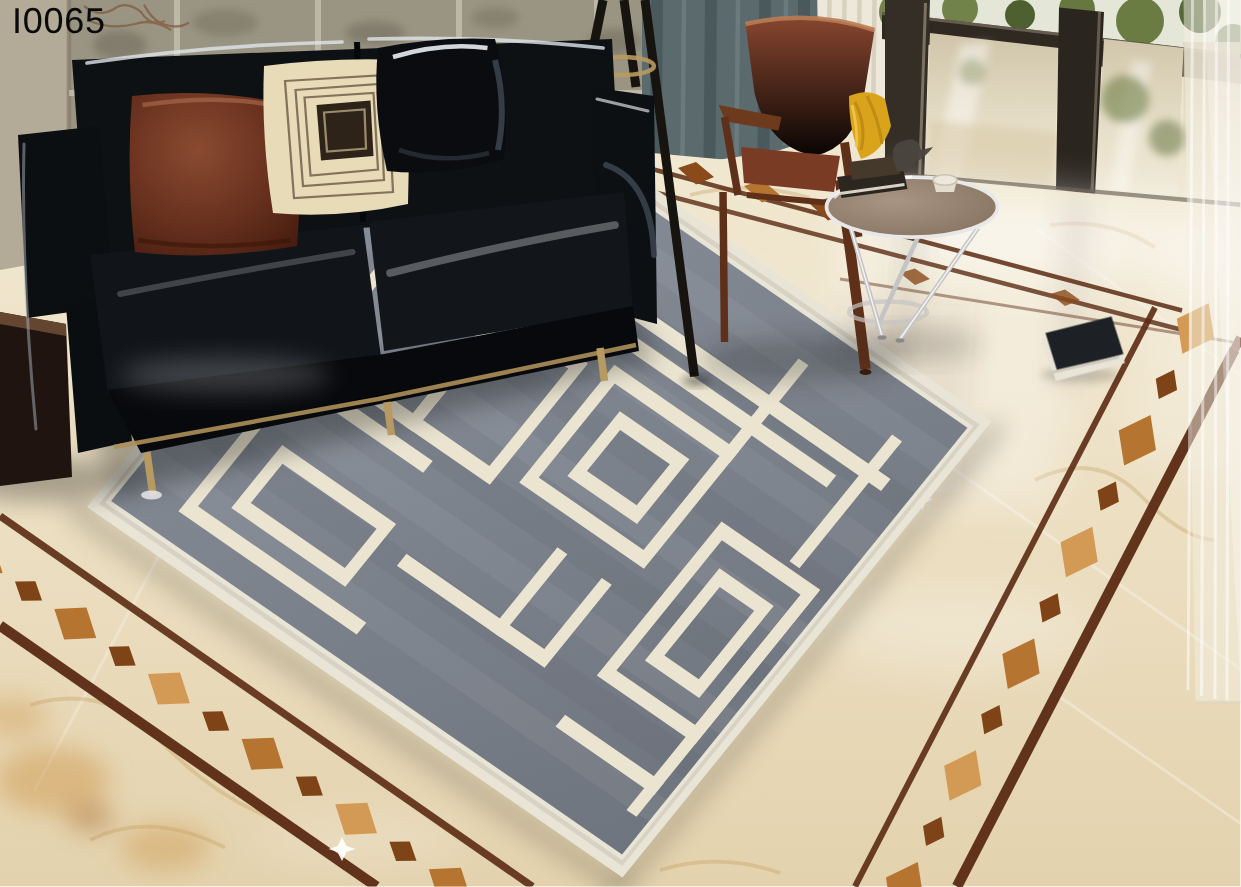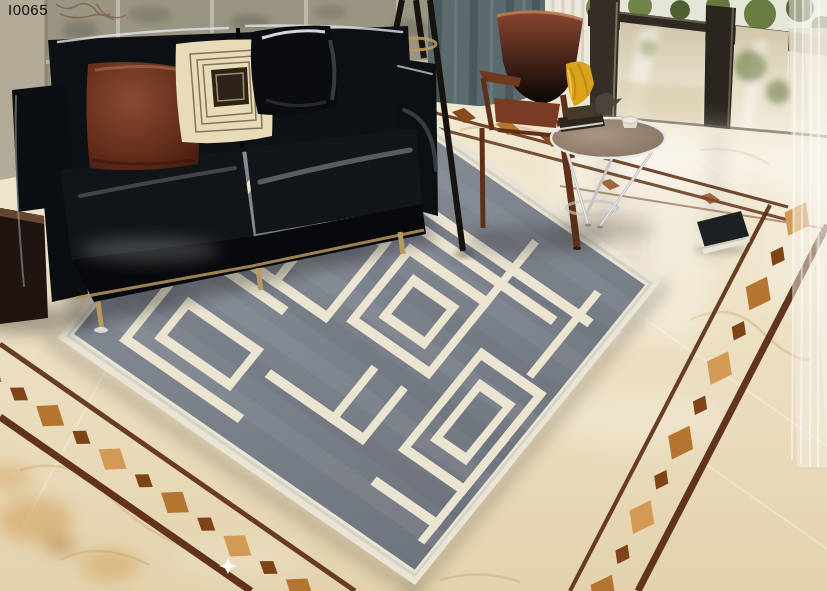--- a/index.html
+++ b/index.html
@@ -1,19 +1,19 @@
 <!DOCTYPE html>
 <html><head>
 <meta charset="utf-8">
 <style>
   html,body{margin:0;padding:0;background:#ffffff;}
   .scene{position:relative;width:827px;height:591px;overflow:hidden;background:#efe6d0;
          font-family:"Liberation Sans", sans-serif;}
   .scene svg{position:absolute;left:0;top:0;display:block;}
-  .photo-label{position:absolute;left:8px;top:1px;font-size:15px;font-weight:500;
+  .photo-label{position:absolute;left:8px;top:1px;font-size:24px;font-weight:500;
                color:#0a0a0a;letter-spacing:0.5px;z-index:50;}
 </style>
 </head>
 <body>
 
 <div class="scene">
 <svg width="827" height="591" viewBox="0 0 827 591">
   <defs>
     <linearGradient id="gFloor" x1="0" y1="100" x2="0" y2="591" gradientUnits="userSpaceOnUse">
       <stop offset="0" stop-color="#f1e8d1"></stop>

